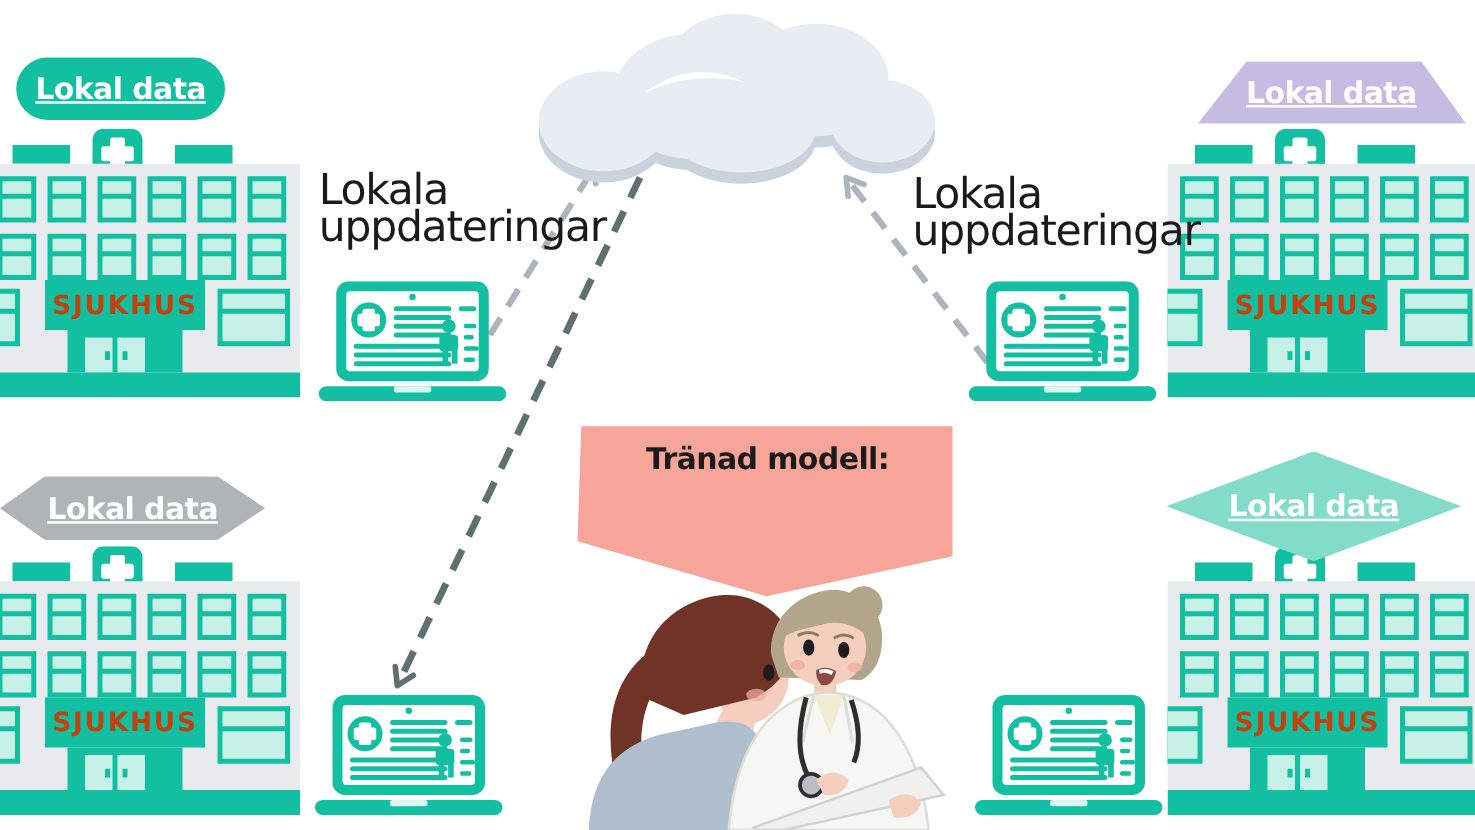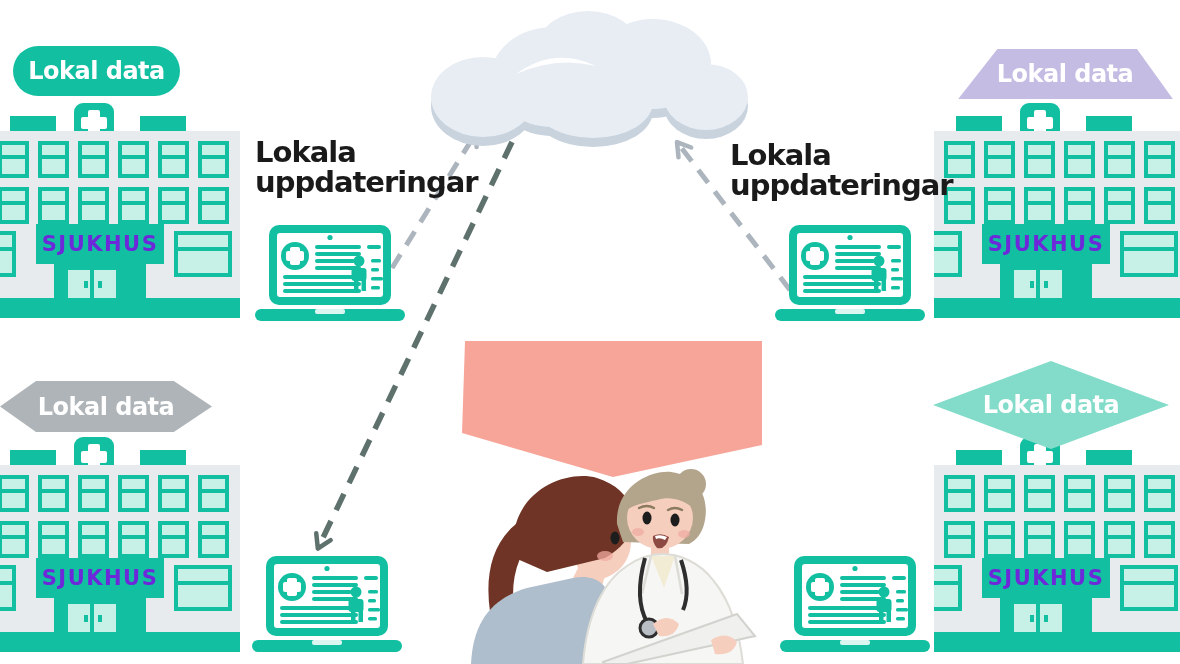--- a/index.html
+++ b/index.html
@@ -4,34 +4,34 @@
 <style>
   html,body{margin:0;padding:0;background:#fff;}
   .canvas{
     position:relative;width:1180px;height:664px;overflow:hidden;background:#fff;
     font-family:"DejaVu Sans","Liberation Sans",sans-serif;
   }
   .abs{position:absolute;}
   svg{display:block;}
   
   .big-label{
-    position:absolute;color:var(--text,#1a1a1a);font-weight:bold;
-    font-size:29px;line-height:30px;letter-spacing:-1px;
+    position:absolute;color:var(--text,#1a1a1a);font-weight:normal;
+    font-size:34px;line-height:30px;letter-spacing:-1px;
   }
   .badge{
     position:absolute;display:flex;align-items:center;justify-content:center;
-    color:#fff;font-weight:bold;font-size:24px;letter-spacing:-0.5px;white-space:nowrap;
+    color:#fff;font-weight:bold;font-size:24px;letter-spacing:-0.5px;white-space:nowrap;text-decoration:underline;
   }
   .badge-pill{background:var(--teal,#12bfa1);border-radius:26px;}
   .badge-trapezoid{background:var(--purple,#c5bce3);clip-path:polygon(19% 0,83% 0,99.5% 100%,1% 100%);}
   .badge-hexagon{background:var(--badge-gray,#aeb4b8);clip-path:polygon(0 50%,17% 0,82% 0,100% 50%,82% 100%,17% 100%);}
   .badge-diamond{background:var(--diamond,#82dcc9);clip-path:polygon(50% 0,100% 50%,50% 100%,0 50%);}
   .hospital-sign{
     position:absolute;display:flex;align-items:center;justify-content:center;
-    color:#6d28d9;font-weight:bold;font-size:21px;letter-spacing:1.5px;white-space:nowrap;
+    color:#c2410c;font-weight:bold;font-size:21px;letter-spacing:1.5px;white-space:nowrap;
   }
   .bubble-text{
     position:absolute;left:470px;top:352px;width:288px;text-align:center;
     color:var(--text,#1a1a1a);font-weight:bold;font-size:24px;line-height:31px;letter-spacing:-0.5px;
   }
 </style>
 </head>
 <body>
 
 <div class="canvas">
@@ -202,20 +202,21 @@
       <use href="#laptop"></use>
     </svg>
 
   <div class="big-label" style="left:255px;top:137px;width:195px">Lokala uppdateringar</div>
   <div class="big-label" style="left:730px;top:140px;width:195px">Lokala uppdateringar</div>
 
   <svg class="abs" style="left:455px;top:335px" width="320" height="150" viewBox="0 0 320 150">
     <polygon points="10,6 307,6 307,110 158,142 7,98" fill="var(--salmon)"></polygon>
   </svg>
   <div class="bubble-text">
+    <div>Tränad modell:</div>
   </div>
 
   <svg class="abs" style="left:455px;top:462px" width="310" height="202" viewBox="0 0 310 202">
 
     <path d="M66,58 C30,84 28,128 40,174 C46,182 60,180 64,172 C52,128 58,96 84,68 Z" fill="var(--hair-patient)"></path>
     <path d="M124,104 L150,114 L142,140 L112,128 Z" fill="var(--skin)"></path>
     <path d="M118,42 C152,32 174,52 176,76 C177,96 166,110 150,116 C136,120 126,114 122,104 Z" fill="var(--skin)"></path>
     <path d="M60,96 C48,34 108,6 142,16 C168,24 182,44 176,66 C172,82 160,90 150,96 L92,110 Z" fill="var(--hair-patient)"></path>
     <path d="M118,42 C140,36 162,44 172,62 C174,70 173,76 170,80 C166,62 150,52 134,52 L120,56 Z" fill="var(--hair-patient)"></path>
     <ellipse cx="160" cy="76" rx="4.5" ry="6.5" fill="#1d1d1d"></ellipse>

